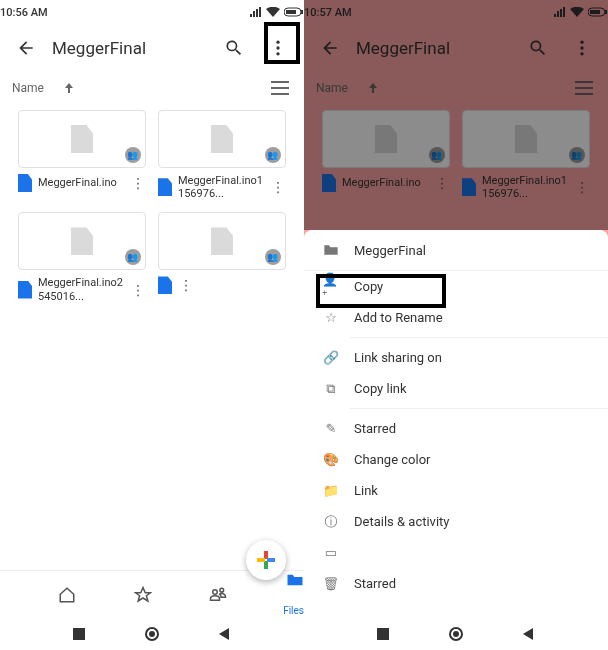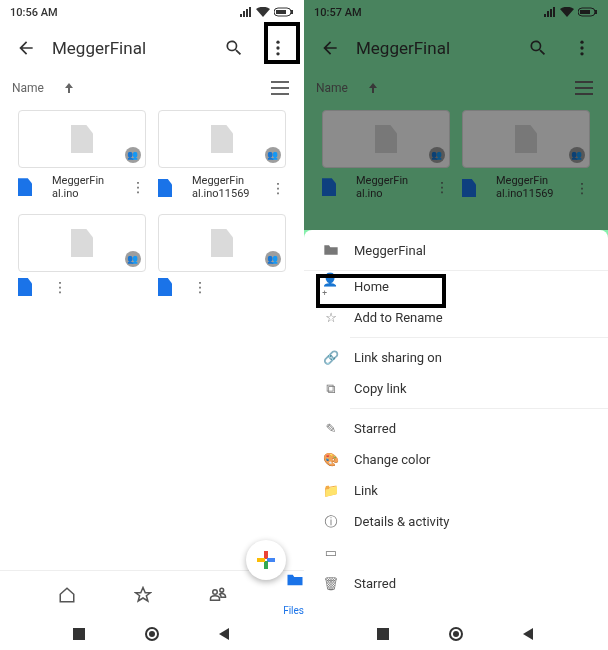--- a/index.html
+++ b/index.html
@@ -1,32 +1,32 @@
 <!DOCTYPE html>
 <html><head>
 <meta charset="utf-8">
 <style>
 * { margin: 0; padding: 0; box-sizing: border-box; font-family: Roboto, Arial, sans-serif; }
 body { display: flex; width: 608px; height: 650px; background: #fff; }
 .pane { width: 304px; height: 650px; display: flex; flex-direction: column; position: relative; }
-.right-pane { background: #86efac; }
+.right-pane { background: #fca5a5; }
 .overlay { position: absolute; inset: 0; background: rgba(0,0,0,0.45); z-index: 1; }
-.status-bar { height: 24px; display: flex; align-items: center; justify-content: space-between; padding: 0 10px; font-size: 11px; font-weight: 500; color: #333; }
+.status-bar { height: 24px; display: flex; align-items: center; justify-content: space-between; padding: 0 0; font-size: 11px; font-weight: 500; color: #333; }
 .status-icons { display: flex; align-items: center; gap: 4px; }
 .app-bar { height: 48px; display: flex; align-items: center; padding: 0 8px; gap: 8px; }
 .app-bar .title { flex: 1; font-size: 17px; color: #333; }
 .icon-btn { width: 36px; height: 36px; display: flex; align-items: center; justify-content: center; cursor: pointer; color: #555; }
 .sort-row { height: 32px; display: flex; align-items: center; justify-content: space-between; padding: 0 12px; font-size: 12px; color: #666; }
 .sort-left { display: flex; align-items: center; gap: 20px; }
 .grid { flex: 1; display: grid; grid-template-columns: 1fr 1fr; gap: 12px 12px; padding: 6px 18px; align-content: start; }
 .file-card { display: flex; flex-direction: column; }
 .thumb { height: 58px; border: 1px solid #e0e0e0; border-radius: 4px; position: relative; display: flex; align-items: center; justify-content: center; background: #fff; }
 .thumb .doc-shape { width: 22px; height: 28px; background: #dadada; clip-path: polygon(0 0, 70% 0, 100% 30%, 100% 100%, 0 100%); }
 .thumb .shared-badge { position: absolute; right: 4px; bottom: 4px; width: 16px; height: 16px; border-radius: 50%; background: #9e9e9e; display: flex; align-items: center; justify-content: center; color: #fff; font-size: 9px; }
-.file-row { display: flex; align-items: center; gap: 20px; margin-top: 6px; }
+.file-row { display: flex; align-items: center; gap: 6px; margin-top: 6px; }
 .file-icon { width: 14px; height: 18px; background: #1a73e8; clip-path: polygon(0 0, 70% 0, 100% 30%, 100% 100%, 0 100%); flex-shrink: 0; }
 .file-name { font-size: 11px; line-height: 1.2; color: #333; flex: 1; word-break: break-word; overflow: hidden; max-height: 28px; }
 .file-menu { width: 16px; text-align: center; color: #555; cursor: pointer; font-size: 14px; }
 .fab { position: absolute; right: 18px; bottom: 70px; width: 40px; height: 40px; border-radius: 50%; background: #fff; box-shadow: 0 2px 6px rgba(0,0,0,0.3); display: flex; align-items: center; justify-content: center; z-index: 2; }
 .bottom-nav { height: 48px; display: flex; border-top: 1px solid #eee; }
 .nav-item { flex: 1; display: flex; flex-direction: column; align-items: flex-end; justify-content: center; color: #555; font-size: 10px; gap: 18px; cursor: pointer; }
 .nav-item.active { color: #1a73e8; }
 .sys-nav { height: 32px; display: flex; justify-content: center; align-items: center; gap: 60px; color: #333; }
 .highlight-box { position: absolute; border: 4px solid #000; z-index: 5; pointer-events: none; }
 .box-kebab { top: 22px; right: 4px; width: 36px; height: 42px; }
@@ -118,20 +118,21 @@
           <div class="file-menu">⋮</div>
         </div>
     </div>
     <div class="file-card">
       <div class="thumb">
           <div class="doc-shape"></div>
           <div class="shared-badge">👥</div>
         </div>
       <div class="file-row">
           <div class="file-icon"></div>
+          <div class="file-name">MeggerFinal.ino2545016...</div>
           <div class="file-menu">⋮</div>
         </div>
     </div>
     <div class="file-card">
       <div class="thumb">
           <div class="doc-shape"></div>
           <div class="shared-badge">👥</div>
         </div>
       <div class="file-row">
           <div class="file-icon"></div>
@@ -271,21 +272,21 @@
           <svg width="16" height="12" viewBox="0 0 24 18">
             <path fill="#777" d="M2 2h7l2 3h11v11H2z"></path>
           </svg>
         </div>
       <span>MeggerFinal</span>
     </div>
     <div style="border-top:1px solid #eee"></div>
     <div class="sheet-list">
       <div class="sheet-item">
           <div class="sheet-icon">👤⁺</div>
-          <span>Home</span>
+          <span>Copy</span>
         </div>
       <div class="sheet-item">
           <div class="sheet-icon">☆</div>
           <span>Add to Rename</span>
         </div>
       <div class="sheet-sep"></div>
       <div class="sheet-item">
           <div class="sheet-icon" style="color:#34a853">🔗</div>
           <span>Link sharing on</span>
         </div>

